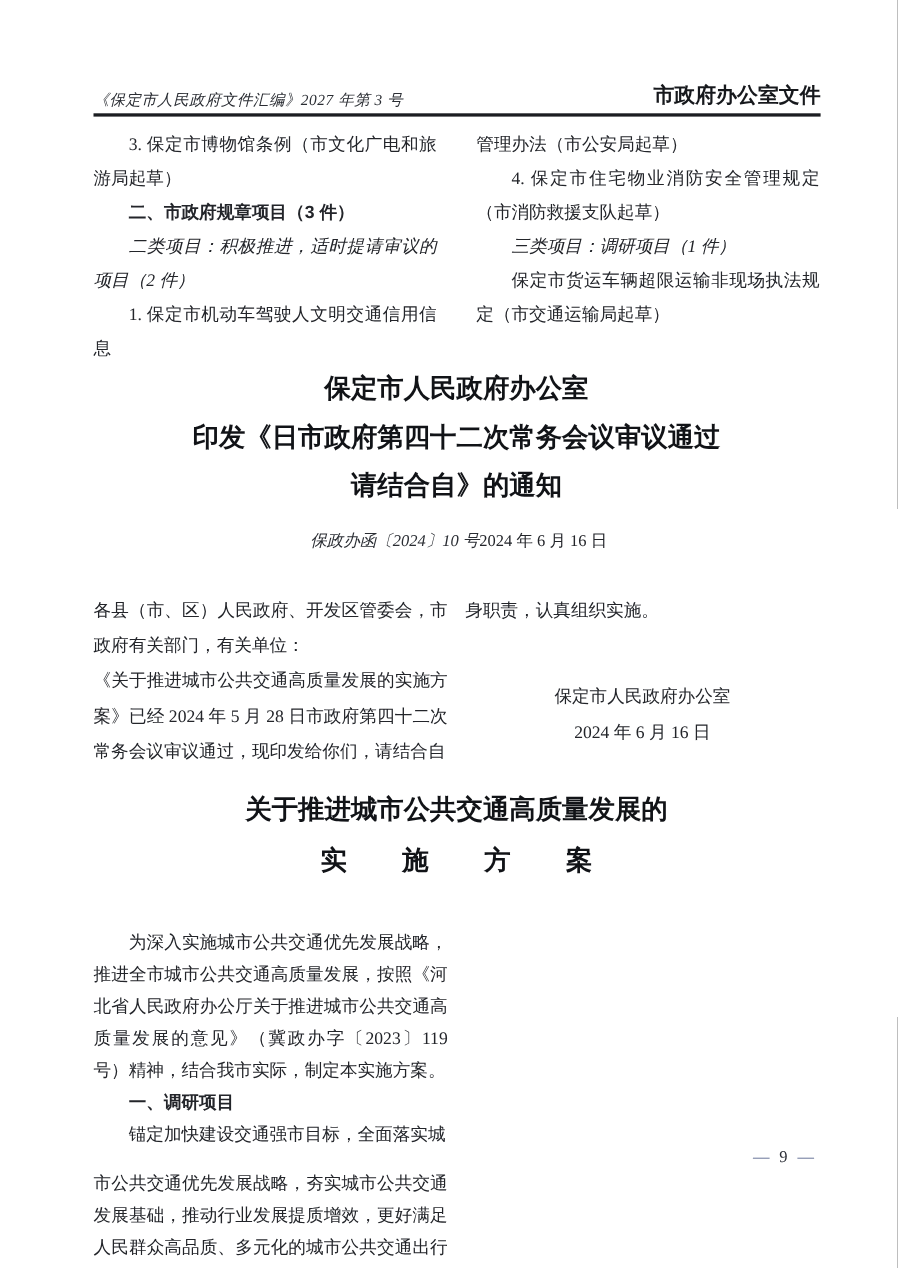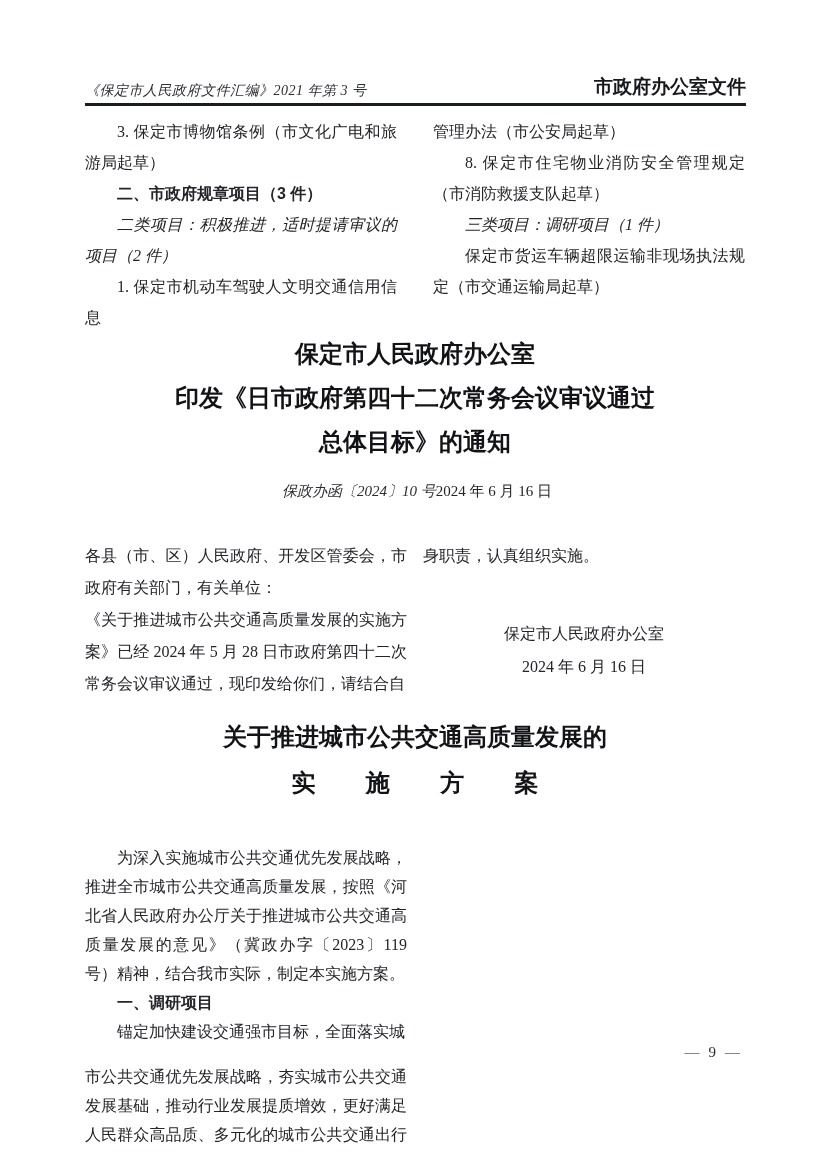--- a/index.html
+++ b/index.html
@@ -111,44 +111,44 @@
   }
   .page-num .dash { color: #4f5d87; }
   .page-num .num { margin: 0 9px; color: #2b2e36; }
 </style>
 </head>
 <body>
 
 <div class="doc-page">
 
   <div class="hdr">
-    <span class="hdr-left">《保定市人民政府文件汇编》2021 年第 3 号</span>
+    <span class="hdr-left">《保定市人民政府文件汇编》2027 年第 3 号</span>
     <span class="hdr-right">市政府办公室文件</span>
   </div>
   <div class="hdr-rule"></div>
 
   <div class="cols bodytext lh31" style="top:116px;gap:36px;">
     <div class="col">
       <p class="ind">3. 保定市博物馆条例（市文化广电和旅游局起草）</p>
       <p class="ind hei">二、市政府规章项目（3 件）</p>
       <p class="ind kai">二类项目：积极推进，适时提请审议的项目（2 件）</p>
       <p class="ind">1. 保定市机动车驾驶人文明交通信用信息</p>
     </div>
     <div class="col">
       <p>管理办法（市公安局起草）</p>
-      <p class="ind">8. 保定市住宅物业消防安全管理规定（市消防救援支队起草）</p>
+      <p class="ind">4. 保定市住宅物业消防安全管理规定（市消防救援支队起草）</p>
       <p class="ind kai">三类项目：调研项目（1 件）</p>
       <p class="ind">保定市货运车辆超限运输非现场执法规定（市交通运输局起草）</p>
     </div>
   </div>
 
   <div class="big-title" style="top:332px;">
     <div>保定市人民政府办公室</div>
     <div>印发《日市政府第四十二次常务会议审议通过</div>
-    <div>总体目标》的通知</div>
+    <div>请结合自》的通知</div>
   </div>
 
   <div class="docnum-row">
     <span class="docnum-left">保政办函〔2024〕10 号</span>
     <span class="docnum-right">2024 年 6 月 16 日</span>
   </div>
 
   <div class="cols bodytext lh32" style="top:540px;">
     <div class="col">
       <p>各县（市、区）人民政府、开发区管委会，市政府有关部门，有关单位：</p>

